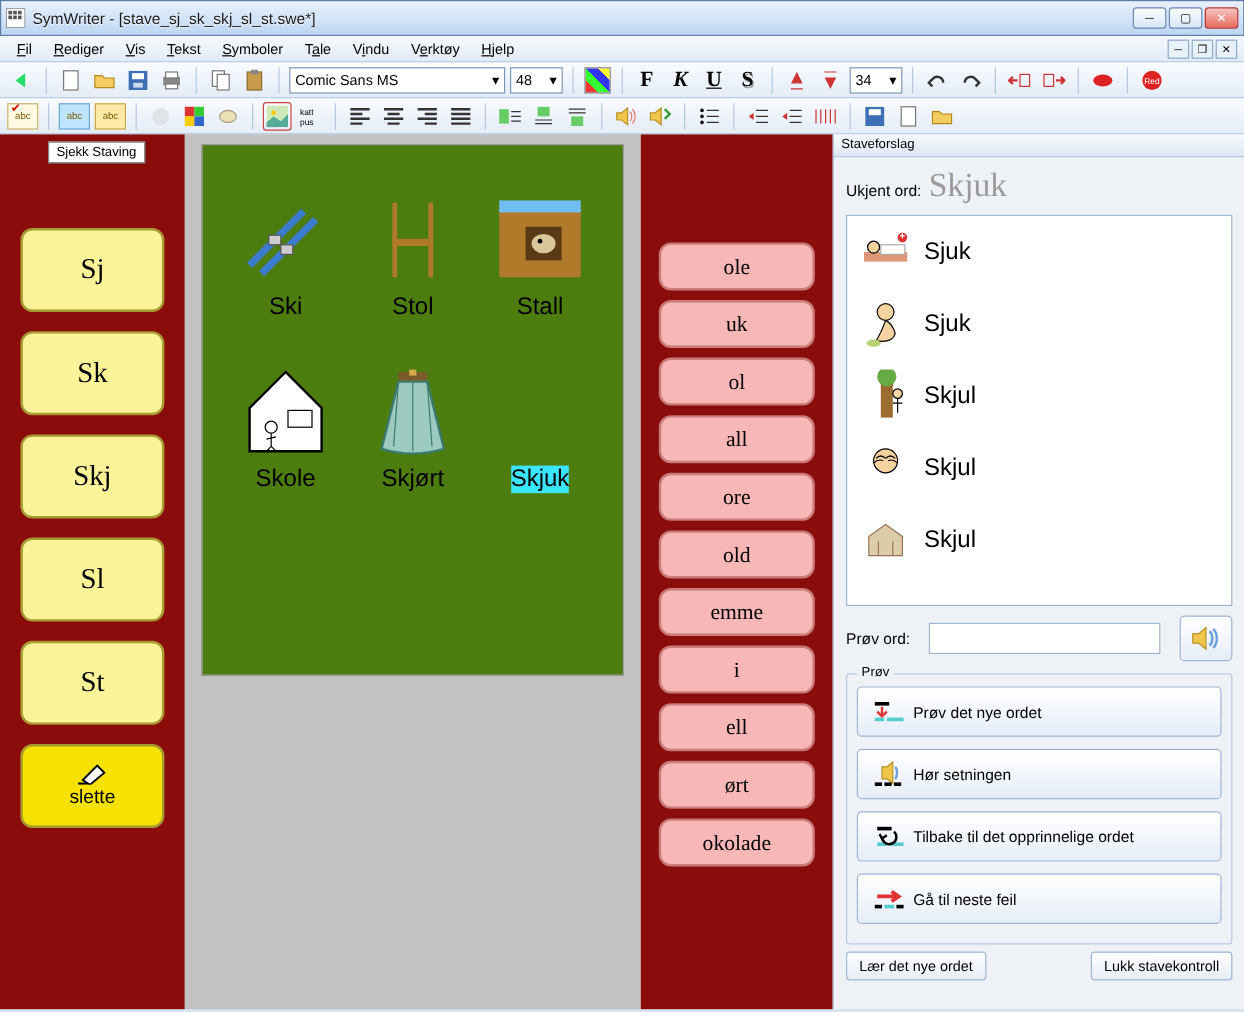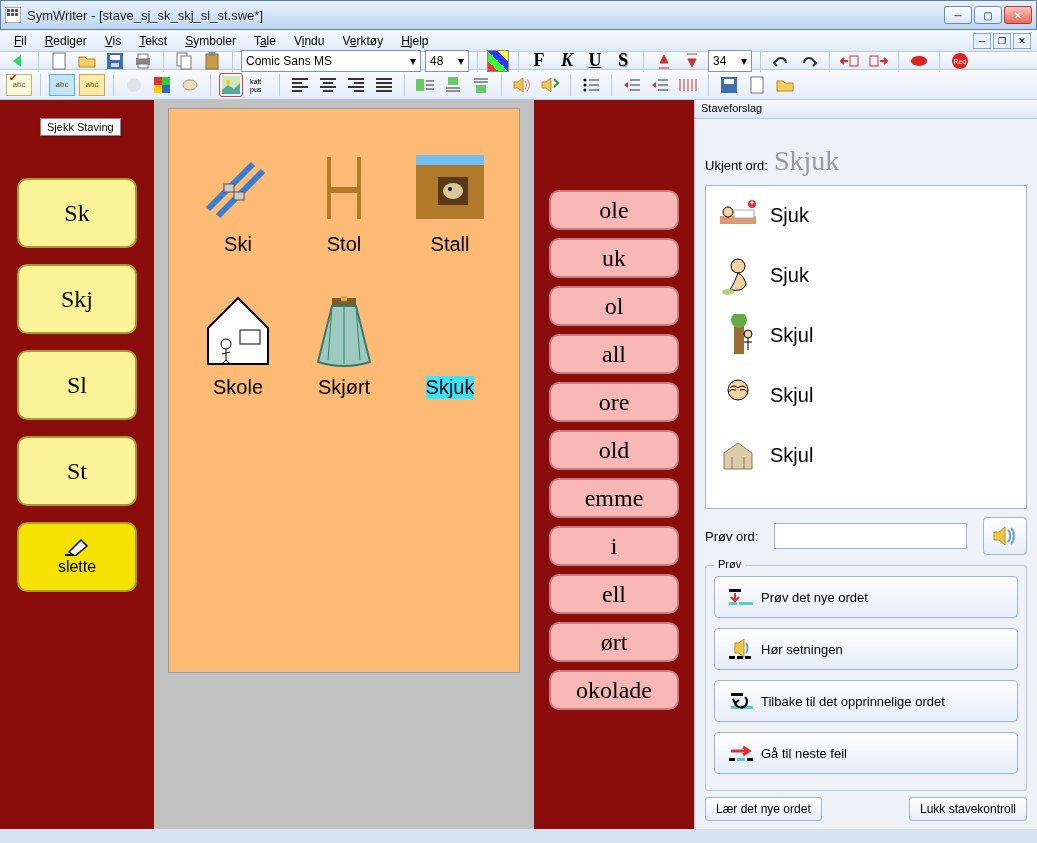--- a/index.html
+++ b/index.html
@@ -15,54 +15,54 @@
 
 
 .menubar { height: 22px; background: linear-gradient(#f5f9fd,#e1ebf7); border-bottom: 1px solid #b6c9e1; display: flex; align-items: center; padding: 0 6px; gap: 2px; font-size: 12px; }
 .menubar .menu-item { padding: 2px 8px; cursor: pointer; }
 .menubar .menu-item u { text-decoration: underline; }
 .menubar .spacer { flex: 1; }
 .doc-win-btns { display: flex; gap: 2px; }
 .doc-win-btn { width: 18px; height: 16px; border: 1px solid #8fa9c9; background: #e8f0fa; font-size: 9px; display: flex; align-items: center; justify-content: center; cursor: pointer; }
 
 
-.toolbar { height: 18px; background: linear-gradient(#f9fbfe,#e4ecf7); border-bottom: 1px solid #b6c9e1; display: flex; align-items: center; padding: 0 6px; gap: 4px; }
+.toolbar { height: 30px; background: linear-gradient(#f9fbfe,#e4ecf7); border-bottom: 1px solid #b6c9e1; display: flex; align-items: center; padding: 0 6px; gap: 4px; }
 .tb-btn { width: 24px; height: 24px; border: 1px solid transparent; border-radius: 3px; display: flex; align-items: center; justify-content: center; cursor: pointer; font-size: 14px; }
 .tb-sep { width: 1px; height: 22px; background: #b6c9e1; margin: 0 4px; }
 .font-combo { width: 180px; height: 22px; border: 1px solid #7a96b8; background: #fff; font-size: 12px; padding: 0 4px; display: flex; align-items: center; justify-content: space-between; }
 .size-combo { width: 44px; height: 22px; border: 1px solid #7a96b8; background: #fff; font-size: 12px; display: flex; align-items: center; justify-content: space-between; padding: 0 4px; }
 .fmt-btn { font-family: "Times New Roman", serif; font-size: 18px; font-weight: bold; }
 .fontcolor-swatch { width:22px; height:22px; background: linear-gradient(45deg,#f33 25%,#3f3 25% 50%,#33f 50% 75%,#ff3 75%); border:1px solid #888;}
 .toolbar2 { height: 30px; background: linear-gradient(#f9fbfe,#e4ecf7); border-bottom: 1px solid #b6c9e1; display: flex; align-items: center; padding: 0 6px; gap: 4px; }
 .abc { width: 26px; height: 22px; border: 1px solid #c9b46e; background: #fffbe3; font-size: 8px; display: flex; align-items: center; justify-content: center; color:#7a5d00; position: relative; }
 .abc .chk { position:absolute; top:-3px; left:2px; color:#c00; font-size:10px; }
 .tooltip { position: absolute; top: 118px; left: 40px; background: #fff; border: 1px solid #888; padding: 2px 6px; font-size: 11px; box-shadow: 1px 1px 2px rgba(0,0,0,.3); z-index:50; }
 
 
 .client { display: flex; height: calc(843px - 30px - 22px - 30px - 30px - 2px); }
 .left-pane { width: 154px; background: #8a0d0b; display: flex; flex-direction: column; align-items: center; padding: 78px 10px 10px; gap: 16px; }
 .lp-btn { width: 120px; height: 70px; background: #fbf398; border: 2px solid #a89a32; border-radius: 10px; display: flex; align-items: center; justify-content: center; font-family: "Comic Sans MS",cursive; font-size: 24px; cursor: pointer; }
 .lp-btn.slette { background: #f6e200; flex-direction:column; font-size: 16px; gap:2px; }
 .eraser-icon { width: 28px; height: 18px; }
 
 .doc-pane { width: 380px; background: #c2c2c2; display: flex; justify-content: center; padding-top: 8px; }
-.page { width: 352px; height: 565px; background: #fdba74; border: 1px solid #999; padding: 40px 16px 16px; font-family: "Comic Sans MS",cursive; font-size: 20px; }
+.page { width: 352px; height: 443px; background: #4d7c0f; border: 1px solid #999; padding: 40px 16px 16px; font-family: "Comic Sans MS",cursive; font-size: 20px; }
 .symbol-row { display: flex; justify-content: space-around; margin-bottom: 36px; }
 .symbol-cell { display: flex; flex-direction: column; align-items: center; gap: 4px; }
 .symbol-cell .sym-img { width: 80px; height: 80px; display:flex; align-items:center; justify-content:center; }
 .symbol-cell .lbl { font-size: 20px; }
 .hl { background: #39e5ff; color:#000; }
 
 .right-pane { width: 160px; background: #8a0d0b; display: flex; flex-direction: column; align-items: center; padding: 90px 10px 10px; gap: 8px; }
-.rp-btn { width: 130px; height: 40px; background: #f8b7b7; border: 2px solid #c97a7a; border-radius: 10px; display: flex; align-items: center; justify-content: center; font-family: "Comic Sans MS",cursive; font-size: 24px; cursor: pointer; }
+.rp-btn { width: 130px; height: 40px; background: #f8b7b7; border: 2px solid #c97a7a; border-radius: 10px; display: flex; align-items: center; justify-content: center; font-family: "Comic Sans MS",cursive; font-size: 18px; cursor: pointer; }
 
 
 .spell-pane { flex: 1; background: #eef2f7; border-left: 1px solid #b6c9e1; display: flex; flex-direction: column; }
 .spell-head { height: 19px; background: linear-gradient(#f5f9fd,#dde8f5); border-bottom: 1px solid #b6c9e1; font-size: 11px; padding: 2px 6px; }
-.unknown-row { display: flex; align-items: baseline; padding: 26px 10px 8px; gap: 6px; }
+.unknown-row { display: flex; align-items: baseline; padding: 8px 10px 8px; gap: 6px; }
 .unknown-label { font-size: 13px; }
 .unknown-word { font-family: "Comic Sans MS",cursive; font-size: 28px; color: #9a9a9a; }
 .sugg-list { margin: 0 10px; height: 326px; border: 1px solid #9fb6d4; background: #fff; overflow-y: auto; }
 .sugg-item { display: flex; align-items: center; gap: 10px; padding: 8px 10px; font-family: "Comic Sans MS",cursive; font-size: 20px; cursor: pointer; }
 .sugg-item .ic { width: 44px; height: 44px; display:flex; align-items:center; justify-content:center; }
 .try-row { display: flex; align-items: center; padding: 8px 10px; gap: 16px; }
 .try-label { font-size: 13px; }
 .try-input { flex: 1; height: 26px; border: 1px solid #9fb6d4; background: #fff; }
 .speaker-btn { width: 44px; height: 38px; border: 1px solid #9fb6d4; background: linear-gradient(#fff,#e6edf7); border-radius: 4px; display:flex; align-items:center; justify-content:center; cursor:pointer; }
 .prov-fieldset { margin: 2px 10px; border: 1px solid #b6c9e1; border-radius: 3px; padding: 10px 8px 6px; position: relative; }
@@ -366,20 +366,21 @@
         <path d="M1 4h6l2 2h8v8H1z" fill="#f3cd61" stroke="#b88a1a"></path>
       </svg>
     </div>
 </div>
 
 <div class="tooltip">Sjekk Staving</div>
 
 <div class="client">
 
   <div class="left-pane">
+    <div class="lp-btn">Sj</div>
     <div class="lp-btn">Sk</div>
     <div class="lp-btn">Skj</div>
     <div class="lp-btn">Sl</div>
     <div class="lp-btn">St</div>
     <div class="lp-btn slette">
       <span class="eraser-icon">
         <svg width="28" height="18">
             <path d="M6 14 L18 2 L24 8 L12 18 Z" fill="#fff" stroke="#000" stroke-width="1.5"></path>
             <path d="M2 17 L10 17" stroke="#000" stroke-width="2"></path>
           </svg>

